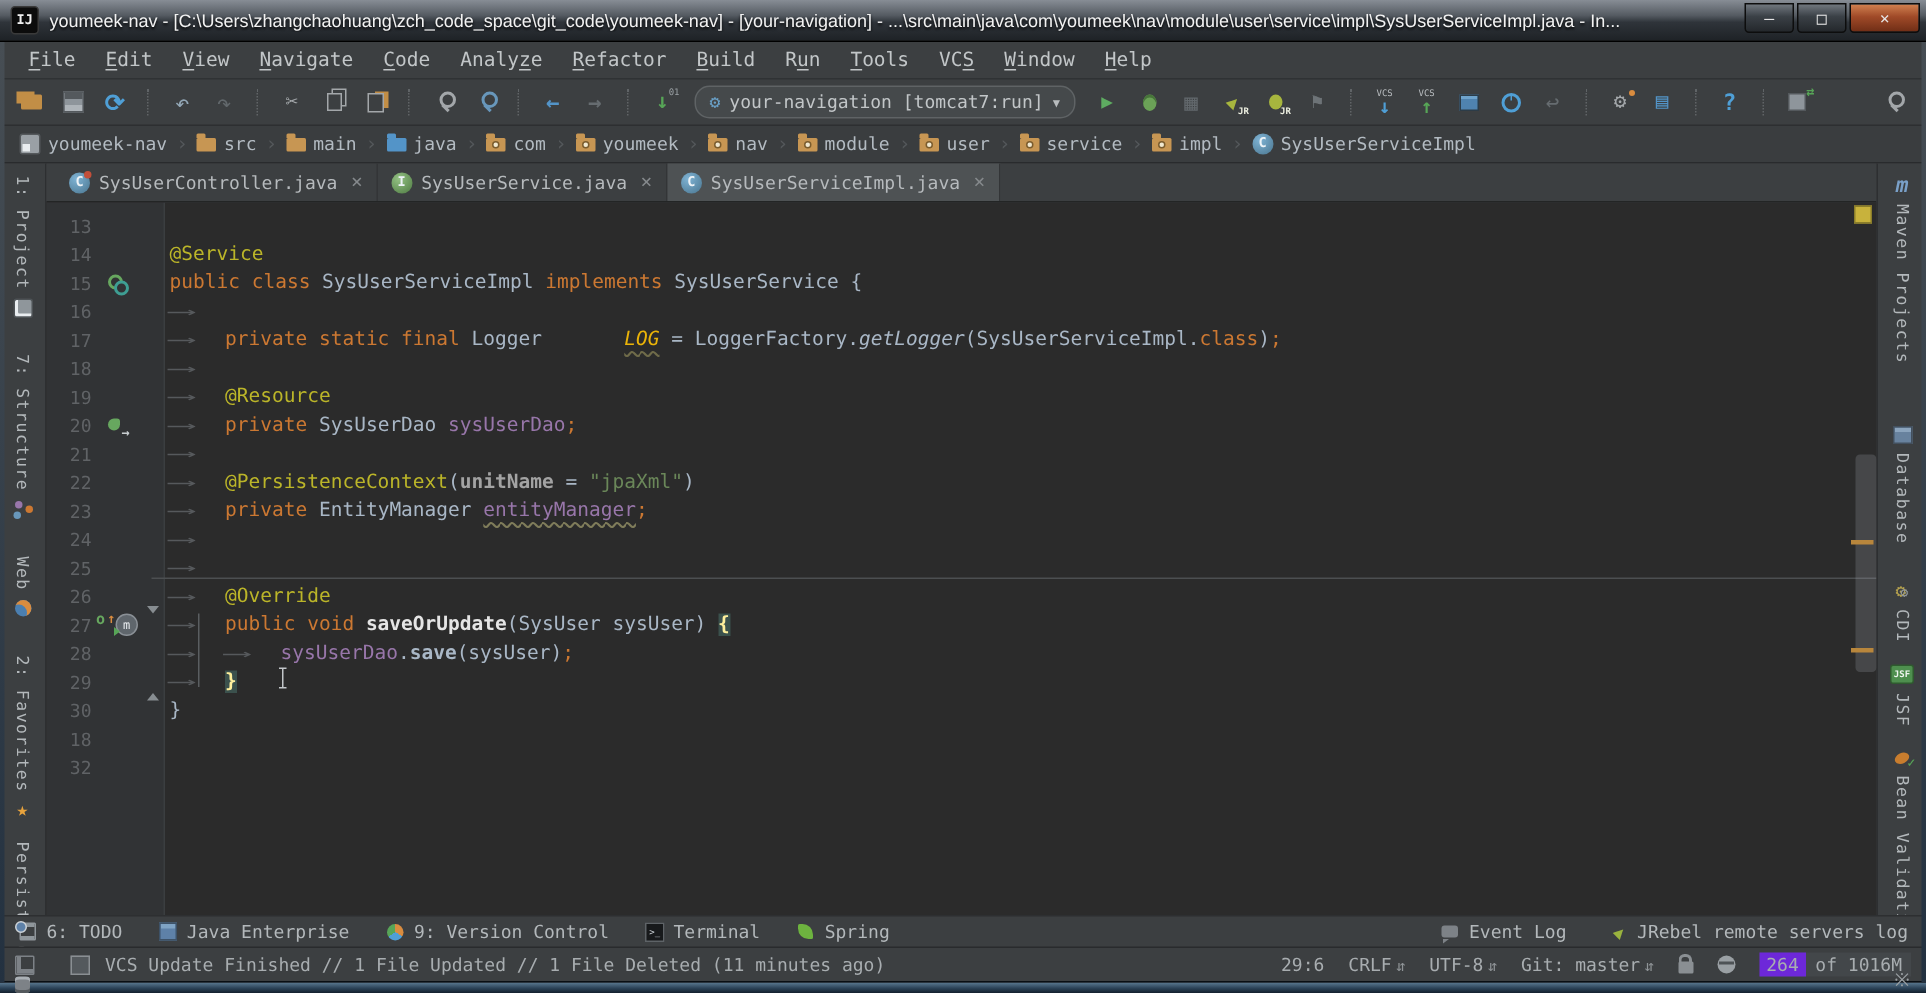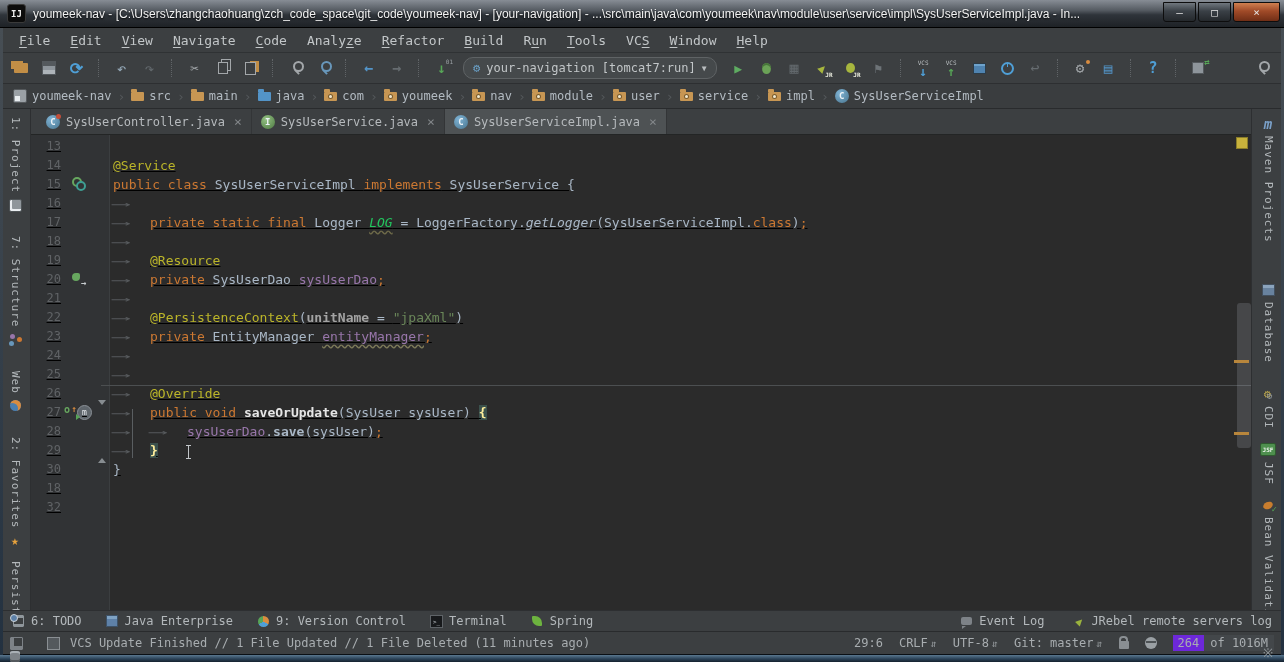--- a/index.html
+++ b/index.html
@@ -131,29 +131,29 @@
   .stripe .gap-lg{margin-top:40px;}
   
   .center{flex:1;display:flex;flex-direction:column;min-width:0;}
   .tabbar{height:26px;flex:none;background:#3c3f41;display:flex;align-items:stretch;padding-left:6px;
     border-bottom:1px solid #232525;box-sizing:border-box;}
   .tab{display:flex;align-items:center;gap:6px;padding:0 9px;font-size:12px;color:#b6babd;border-right:1px solid #333537;}
   .tab.active{background:#4e5254;}
   .tab .close{color:#85898c;font-size:13px;margin-left:3px;}
   .editor{flex:1;position:relative;background:#2b2b2b;overflow:hidden;}
   .gutter-bg{position:absolute;left:0;top:0;bottom:0;width:78px;background:#313335;border-right:1px solid #3b3e40;}
-  .cl{position:absolute;left:0;right:4px;height:19px;display:flex;align-items:flex-start;font-size:13px;white-space:pre;text-decoration:underline;}
+  .cl{position:absolute;left:0;right:4px;height:19px;display:flex;align-items:flex-end;font-size:13px;white-space:pre;}
   .ln{width:30px;text-align:right;color:#606366;font-size:12px;flex:none;}
   .gi{width:34px;flex:none;display:flex;align-items:center;justify-content:center;gap:1px;}
   .fd{width:14px;flex:none;display:flex;align-items:center;justify-content:center;}
   .cd{padding-left:4px;}
   .kw{color:#cc7832;} .ann{color:#bbb529;} .txt{color:#a9b7c6;} .str{color:#6a8759;}
   .fld{color:#9876aa;}
   .fldw{color:#9876aa;text-decoration:underline wavy #7f7c5a;text-underline-offset:3px;}
-  .cst{color:#22c55e;font-style:italic;text-decoration:underline wavy #6f6b49;text-underline-offset:3px;}
+  .cst{color:#eab308;font-style:italic;text-decoration:underline wavy #6f6b49;text-underline-offset:3px;margin-left:47px;}
   .smc{color:#a9b7c6;font-style:italic;}
   .sem{color:#cc7832;}
   .mdecl{color:#e5e5e5;font-weight:bold;}
   .mc{color:#a9b7c6;font-weight:bold;}
   .attr{color:#a3a3a3;font-weight:bold;}
   .brhl{background:#3b514d;color:#ffef9c;font-weight:bold;}
   .ws{display:inline-block;width:37px;color:#56595c;}
   .ws::before{content:"⟶";display:inline-block;transform:scaleX(2.4);transform-origin:left center;font-size:11px;}
   .spring-bean-icon{width:13px;height:13px;position:relative;}
   .spring-bean-icon::before{content:"";position:absolute;left:0;top:0;width:6px;height:6px;border:2px solid #67a75f;border-radius:50%;}

